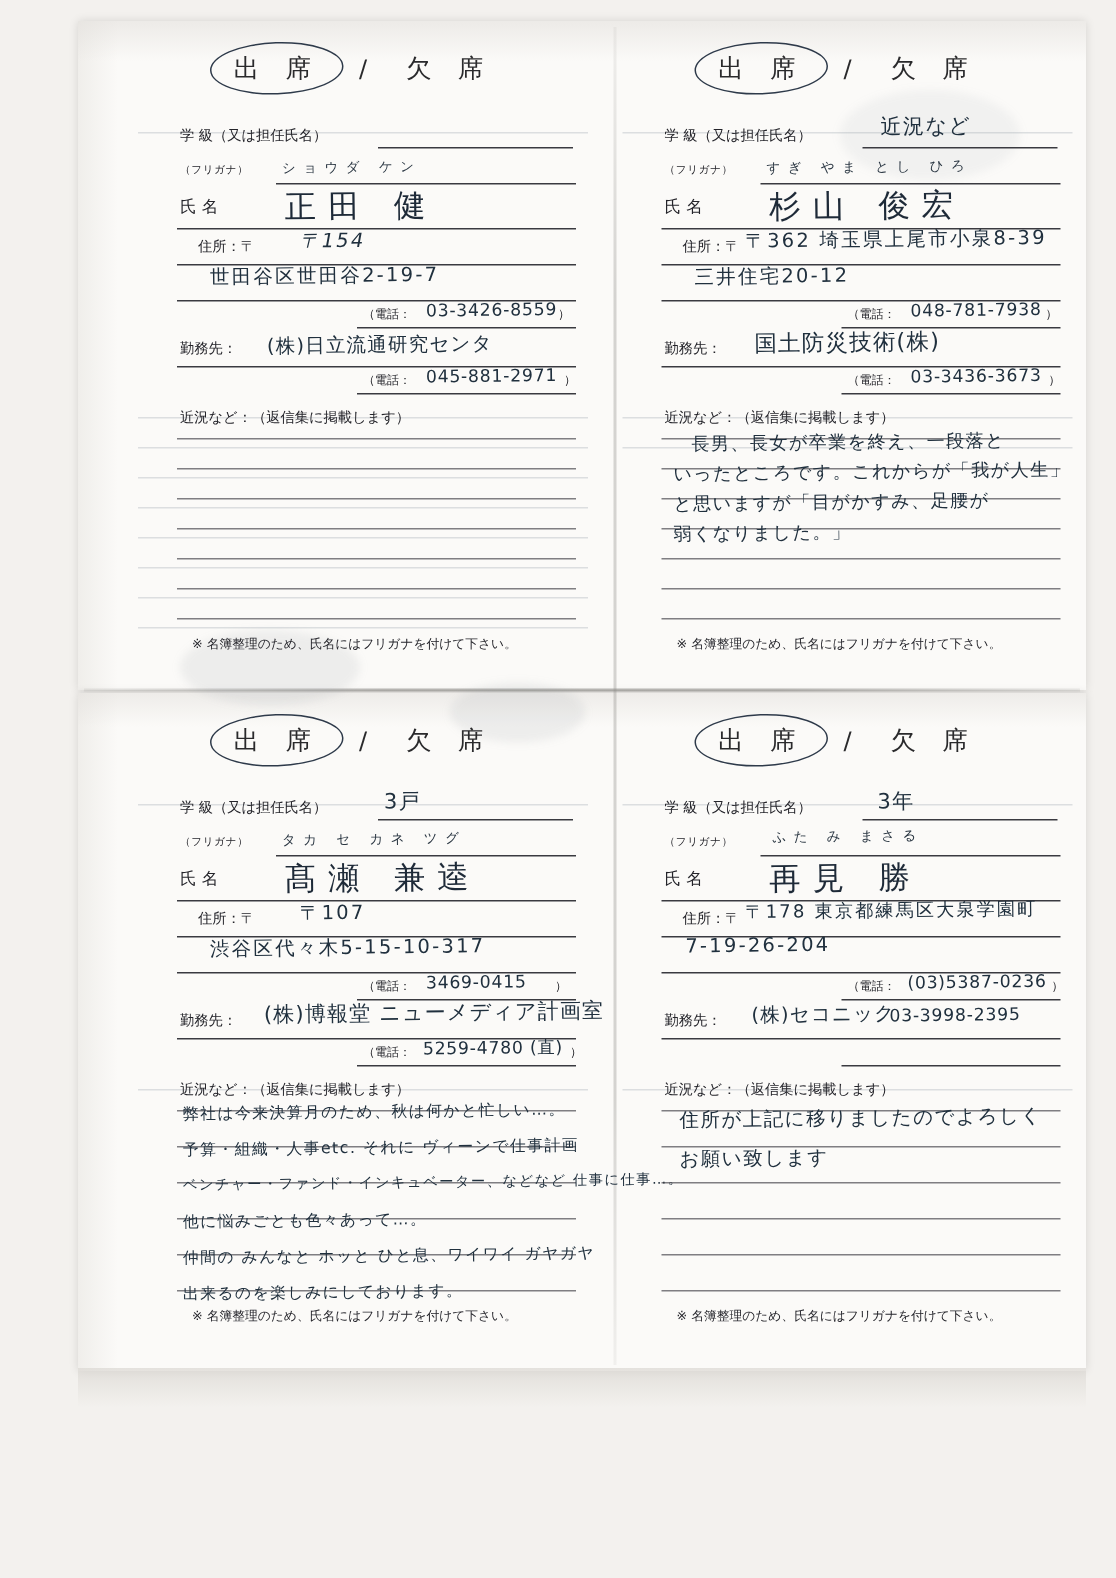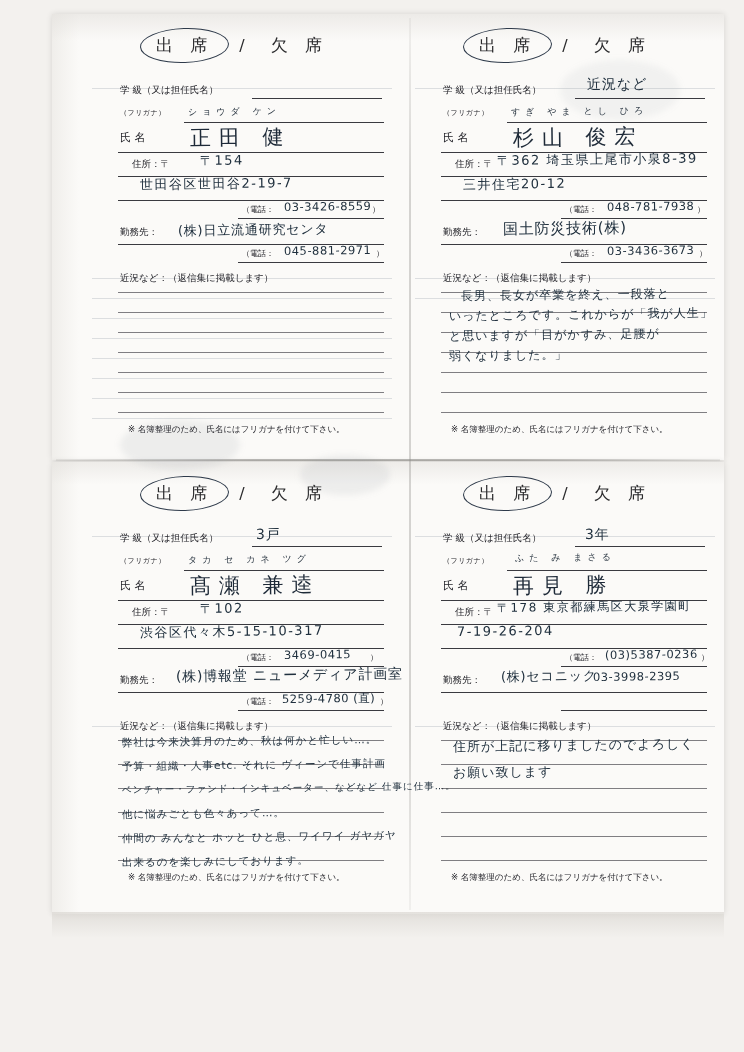--- a/index.html
+++ b/index.html
@@ -235,21 +235,21 @@
 
       <div class="lbl lbl-sm" style="left:28px;top:82px;">（フリガナ）</div>
       <div class="hw hw-furi tilt2" style="left:96px;top:80px;">ショウダ ケン</div>
       <div class="line" style="left:92px;top:96px;width:200px;"></div>
 
       <div class="lbl" style="left:28px;top:104px;font-size:11px;">氏 名</div>
       <div class="hw hw-name tilt2" style="left:98px;top:98px;">正田 健</div>
       <div class="line" style="left:26px;top:126px;width:266px;"></div>
 
       <div class="lbl" style="left:40px;top:132px;">住所：〒</div>
-      <div class="hw hw-addr tilt2" style="left:108px;top:126px;">〒154</div>
+      <div class="hw hw-addr tilt2" style="left:108px;top:126px;font-style:italic;">〒154</div>
       <div class="line" style="left:26px;top:150px;width:266px;"></div>
       <div class="hw hw-addr tilt2" style="left:48px;top:150px;">世田谷区世田谷2-19-7</div>
       <div class="line" style="left:26px;top:174px;width:266px;"></div>
 
       <div class="lbl lbl-tel" style="left:150px;top:178px;">（電話：</div>
       <div class="hw hw-tel tilt2" style="left:192px;top:174px;">03-3426-8559</div>
       <div class="lbl lbl-tel" style="left:280px;top:178px;">）</div>
       <div class="line" style="left:146px;top:192px;width:146px;"></div>
 
       <div class="lbl" style="left:28px;top:200px;">勤務先：</div>
@@ -353,21 +353,21 @@
 
       <div class="lbl lbl-sm" style="left:28px;top:82px;">（フリガナ）</div>
       <div class="hw hw-furi tilt2" style="left:96px;top:80px;">タカ セ カネ ツグ</div>
       <div class="line" style="left:92px;top:96px;width:200px;"></div>
 
       <div class="lbl" style="left:28px;top:104px;font-size:11px;">氏 名</div>
       <div class="hw hw-name tilt2" style="left:98px;top:98px;">髙瀬 兼逵</div>
       <div class="line" style="left:26px;top:126px;width:266px;"></div>
 
       <div class="lbl" style="left:40px;top:132px;">住所：〒</div>
-      <div class="hw hw-addr tilt2" style="left:108px;top:126px;">〒102</div>
+      <div class="hw hw-addr tilt2" style="left:108px;top:126px;">〒107</div>
       <div class="line" style="left:26px;top:150px;width:266px;"></div>
       <div class="hw hw-addr tilt2" style="left:48px;top:150px;">渋谷区代々木5-15-10-317</div>
       <div class="line" style="left:26px;top:174px;width:266px;"></div>
 
       <div class="lbl lbl-tel" style="left:150px;top:178px;">（電話：</div>
       <div class="hw hw-tel tilt2" style="left:192px;top:174px;">3469-0415</div>
       <div class="lbl lbl-tel" style="left:278px;top:178px;">）</div>
       <div class="line" style="left:146px;top:192px;width:146px;"></div>
 
       <div class="lbl" style="left:28px;top:200px;">勤務先：</div>

